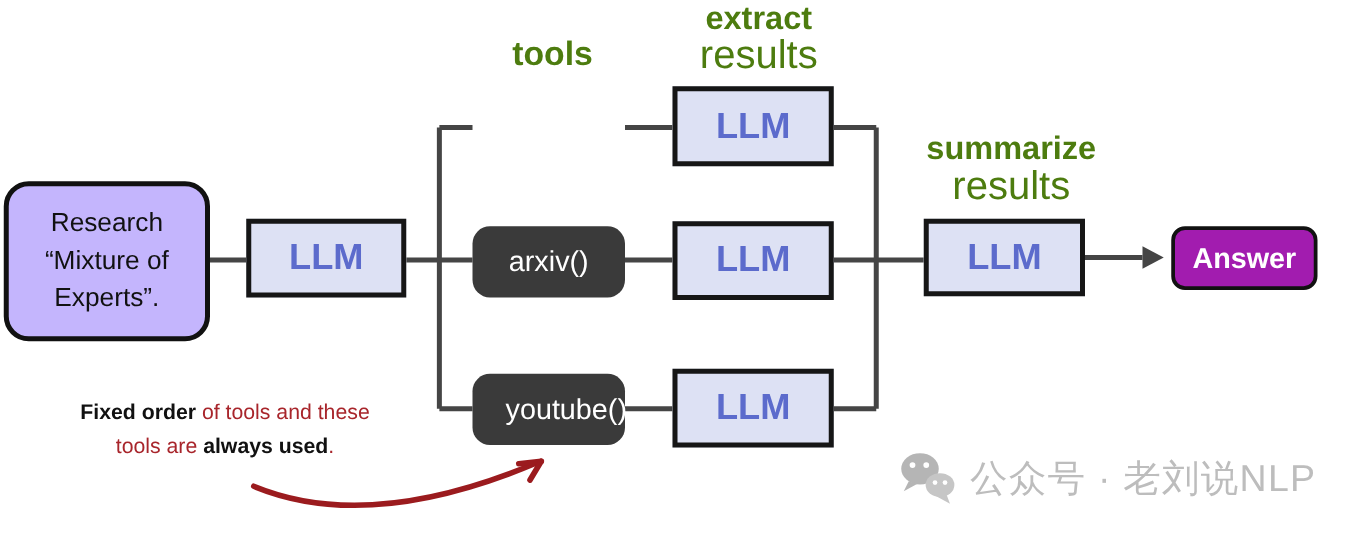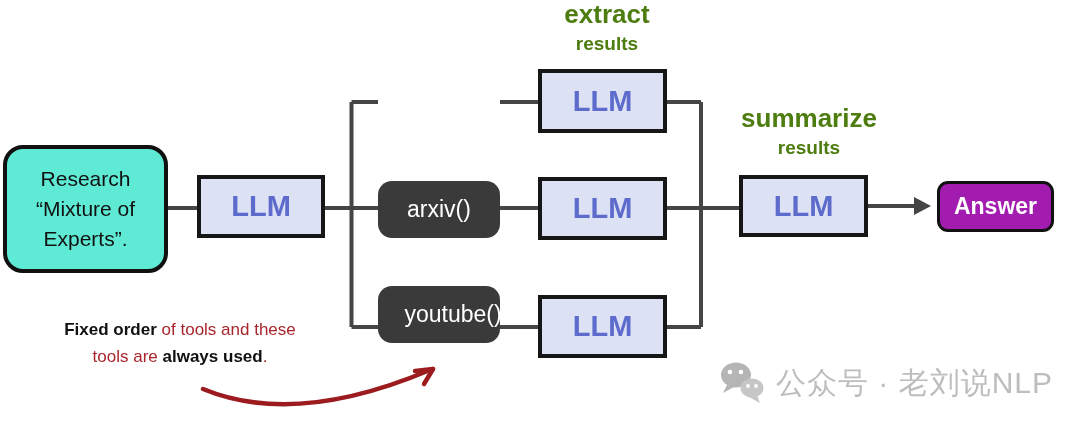--- a/index.html
+++ b/index.html
@@ -5,53 +5,53 @@
   html,body { margin:0; padding:0; background:#ffffff; }
   .canvas {
     position:relative; width:1080px; height:431px; background:#ffffff;
     font-family:"Liberation Sans", sans-serif; overflow:hidden;
   }
   .connectors { position:absolute; left:0; top:0; width:1080px; height:431px; pointer-events:none; }
   .node { position:absolute; display:flex; align-items:center; justify-content:center; box-sizing:border-box; text-align:center; }
 
   .input-box {
     left:3px; top:145px; width:165px; height:128px;
-    background:#5eead4; border:4px solid #111; border-radius:20px;
+    background:#c4b5fd; border:4px solid #111; border-radius:20px;
     font-size:21px; line-height:30px; color:#111;
   }
   .llm-box {
     background:#dde1f4; border:4px solid #161616;
     color:#5c6bcc; font-weight:bold; font-size:29px;
   }
   .llm-router    { left:197px; top:175px; width:128px; height:63px; }
   .llm-extract-1 { left:538px; top:69px;  width:129px; height:64px; }
   .llm-extract-2 { left:538px; top:177px; width:129px; height:63px; }
   .llm-extract-3 { left:538px; top:295px; width:129px; height:63px; }
   .llm-summarize { left:739px; top:175px; width:129px; height:62px; }
 
   .tool-box {
     left:378px; width:122px; height:57px;
     background:#3a3a3a; border-radius:14px; color:#ffffff; font-size:23px;
   }
   .tool-1 { top:75px; }
   .tool-2 { top:181px; }
-  .tool-3 { top:286px;padding-left:28px; }
+  .tool-3 { top:299px;padding-left:28px; }
 
   .answer-box {
     left:937px; top:181px; width:117px; height:51px;
     background:#a21caf; border:3px solid #111; border-radius:11px;
     color:#ffffff; font-weight:bold; font-size:23px;
   }
 
   .lbl { position:absolute; text-align:center; color:#4d7c0f; }
   .lbl-tools     { left:378px; top:28px;  width:128px; font-size:27px; font-weight:bold; }
   .lbl-extract   { left:540px; top:0px;   width:134px; line-height:29px; }
   .lbl-summarize { left:733px; top:103px; width:152px; line-height:30px; }
   .lbl .l1 { font-weight:bold; font-size:26px; display:block; }
-  .lbl .l2 { font-weight:bold; font-size:19px; display:block; }
+  .lbl .l2 { font-weight:normal; font-size:32px; display:block; }
 
   .annotation {
     position:absolute; left:15px; top:316px; width:330px;
     text-align:center; font-size:17px; line-height:27px; color:#a8252b;
   }
   .annotation .bold-black { color:#111; font-weight:bold; }
 
   .watermark {
     position:absolute; left:718px; top:361px; display:flex; align-items:center;
     color:#bdbdbd; font-size:30px; letter-spacing:1px;
@@ -80,20 +80,21 @@
       <path d="M868 206 H914"></path>
     </g>
     <polygon points="914,197 931,206 914,215" fill="#454545"></polygon>
     <g stroke="#9b1b1e" stroke-width="4.5" fill="none" stroke-linecap="round">
       <path d="M203 389 Q 295 427 430 370"></path>
       <path d="M433 369 L 415 371"></path>
       <path d="M433 369 L 424 384"></path>
     </g>
   </svg>
 
+  <div class="lbl lbl-tools">tools</div>
 
   <div class="lbl lbl-extract">
     <span class="l1">extract</span>
     <span class="l2">results</span>
   </div>
 
   <div class="lbl lbl-summarize">
     <span class="l1">summarize</span>
     <span class="l2">results</span>
   </div>

